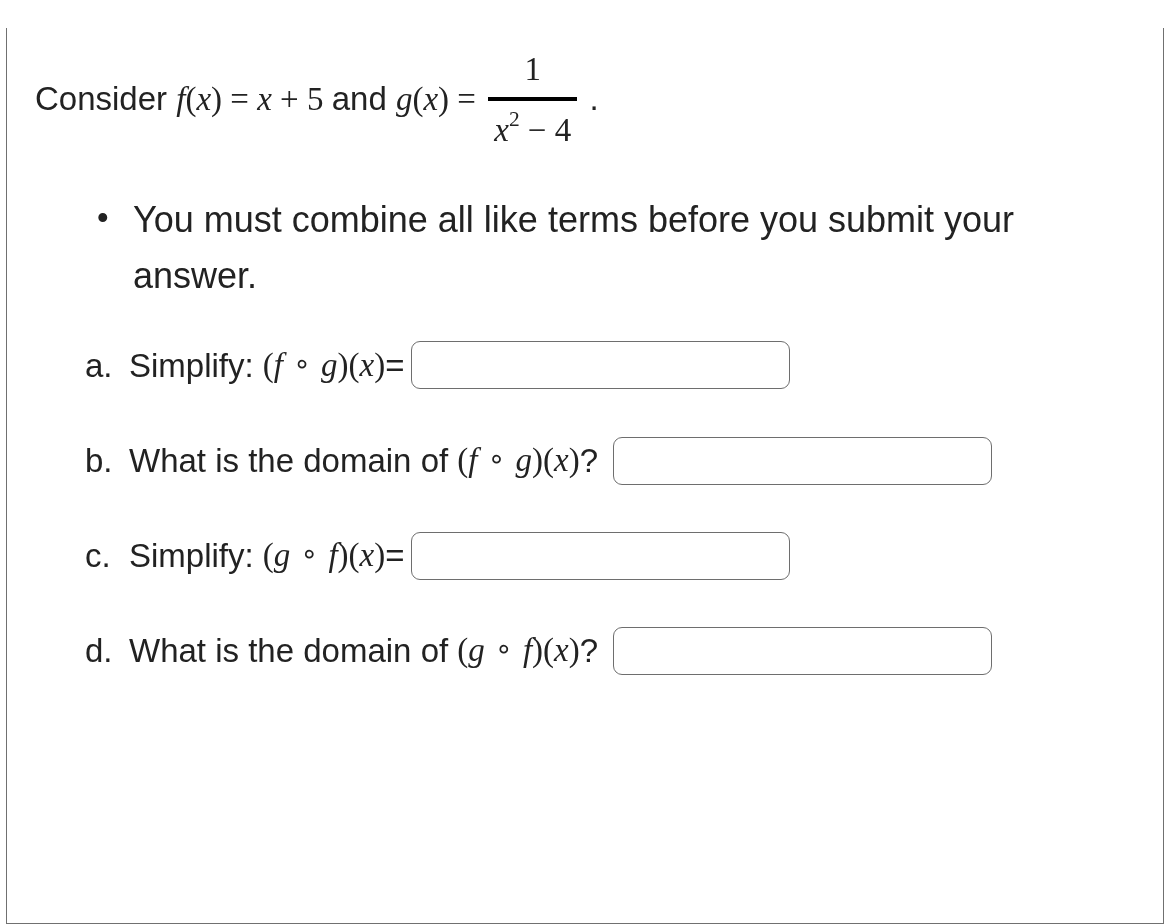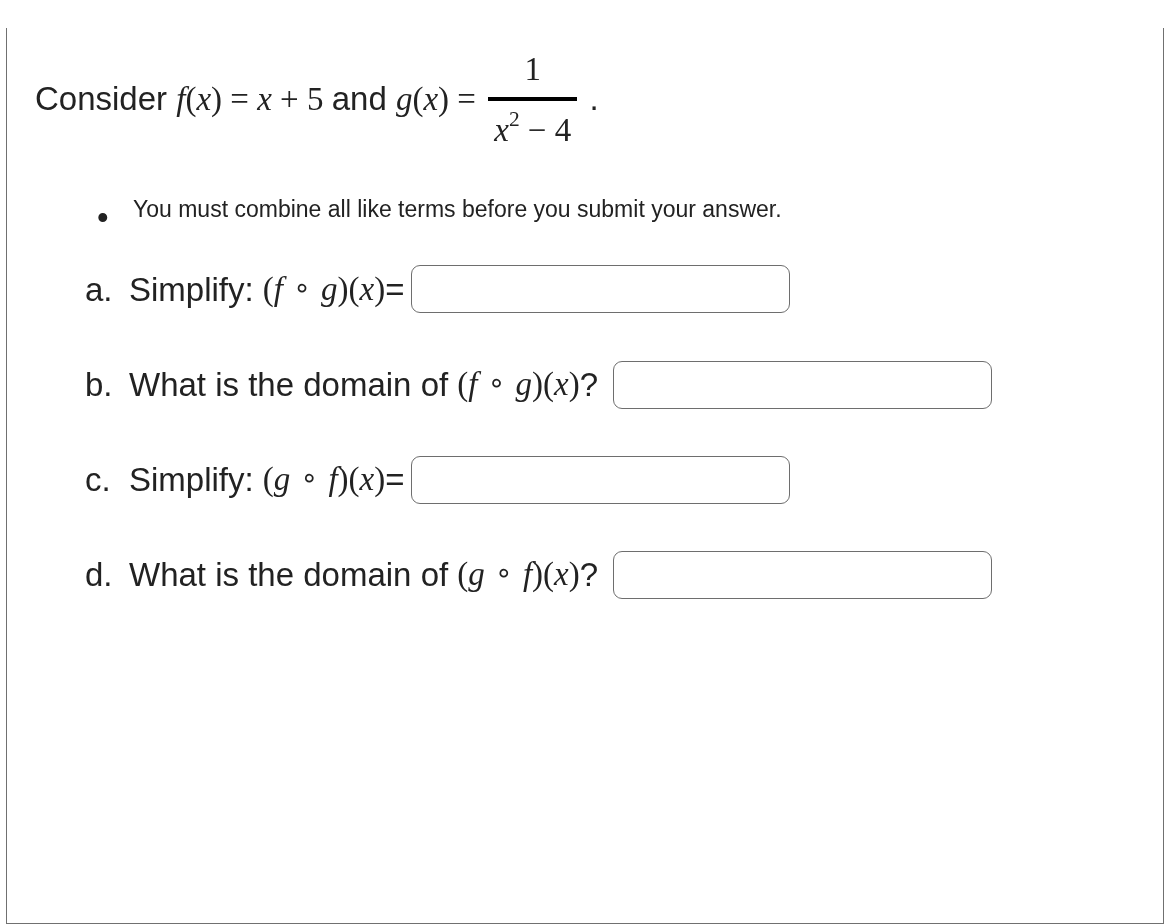--- a/index.html
+++ b/index.html
@@ -42,21 +42,21 @@
     top: -2px;
   }
   .frac .num { display:block; padding: 0 6px 2px 6px; }
   .frac .den { display:block; border-top: 4px solid #000000; padding: 2px 6px 0 6px; }
   sup.exp { font-size: 0.65em; vertical-align: 0.7em; font-style: normal; }
   .instructions {
     margin: 0 0 36px 62px;
     padding: 0;
   }
   .instructions li {
-    font-size: 23px;
+    font-size: 36px;
     line-height: 1.55;
     list-style: none;
     position: relative;
     padding-left: 36px;
     margin-bottom: 4px;
   }
   .instructions li::before {
     content: "•";
     position: absolute;
     left: 0;

